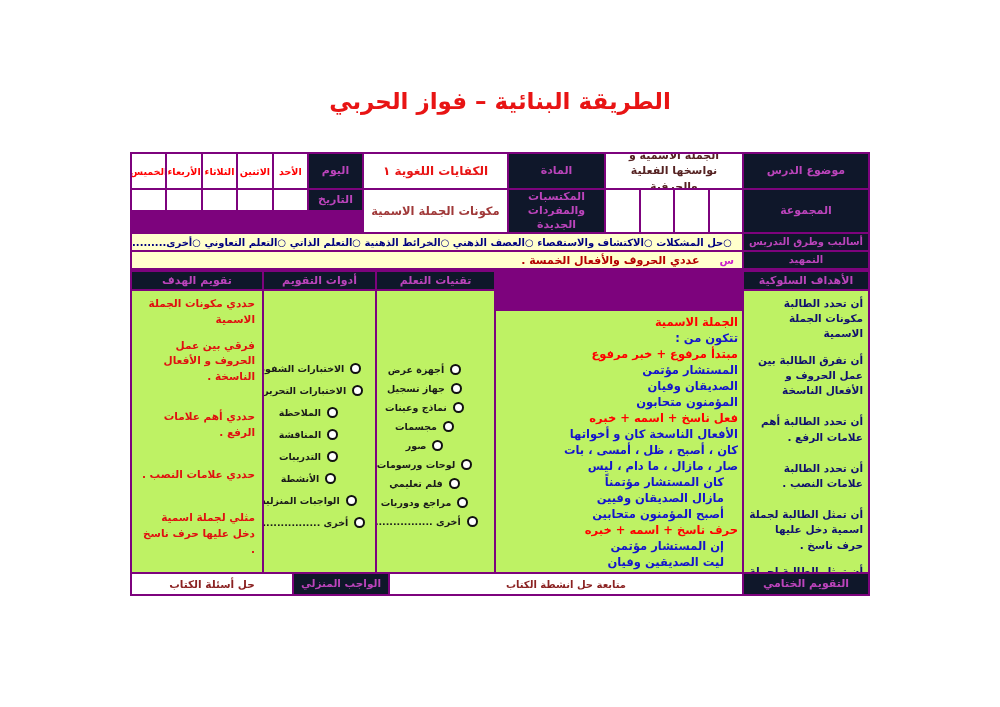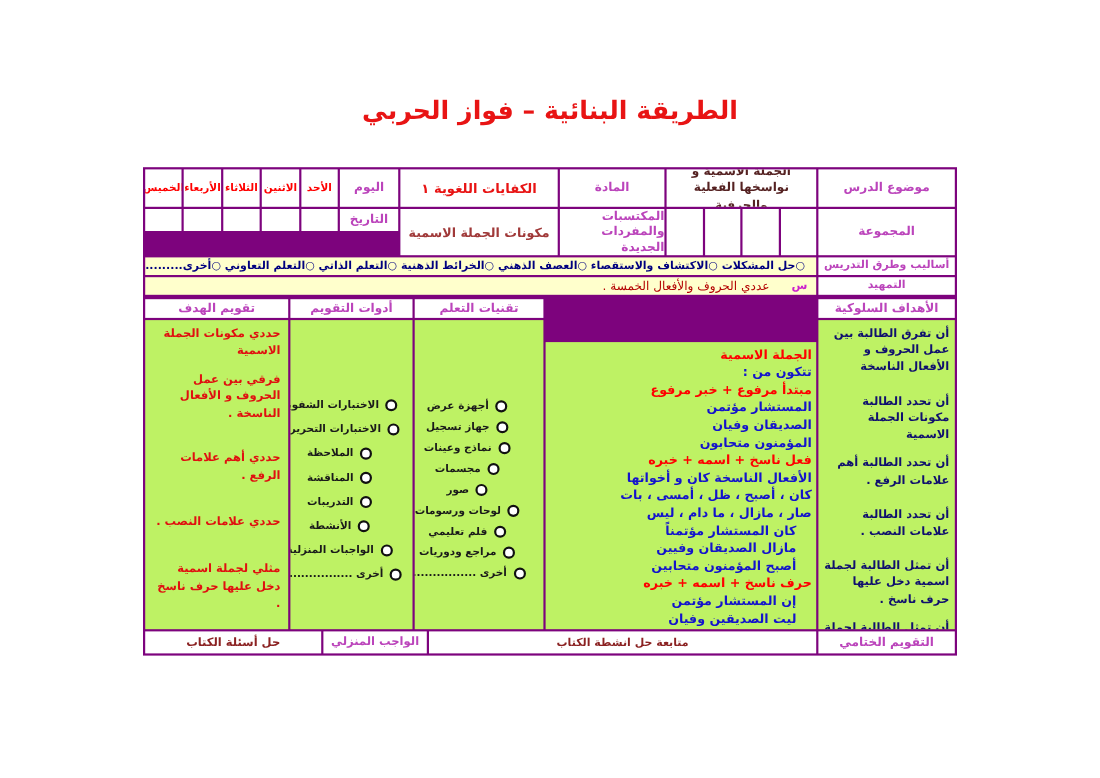--- a/index.html
+++ b/index.html
@@ -19,21 +19,21 @@
     letter-spacing:0.5px;
   }
 
   
   .pgrid { background:#7d037d; padding:2px; display:flex; flex-direction:column; gap:2px; }
   .row { display:flex; gap:2px; }
   .cell {
     background:#ffffff; display:flex; align-items:center; justify-content:center;
     font-size:11px; overflow:hidden;
   }
-  .plabel { background:#ffffff; color:#bb44bb; font-weight:bold; font-size:11px; line-height:1.25; }
+  .plabel { background:#0f172a; color:#bb44bb; font-weight:bold; font-size:11px; text-align:center; line-height:1.25; }
   .yellow { background:#ffffcc; }
 
   
   .block1 { position:absolute; top:152px; right:130px; width:740px; }
   .hsec { display:flex; flex-direction:column; gap:2px; }
   .secA { width:262px; } .secB { width:240px; } .secC { width:230px; }
   .r-tall { height:34px; } .r-mid { height:42px; } .r-small { height:20px; }
   .wlabelA { width:124px; flex:none; }
   .topic-value { flex:1; color:#552222; font-weight:bold; font-size:11px; text-align:center; line-height:1.4; padding:0 18px; }
   .subj-value { flex:1; color:#e81414; font-weight:bold; font-size:12px; }
@@ -42,21 +42,21 @@
   .day-label { width:53px; flex:none; }
   .day-cell { flex:1; color:#ff0000; font-weight:bold; font-size:9.5px; }
   .empty-cell { flex:1; }
   .methods-row, .intro-row { height:16px; }
   .methods-content {
     flex:1; justify-content:flex-start; padding-right:10px;
     color:#00007f; font-weight:bold; font-size:10px; white-space:nowrap;
   }
   .intro-content { flex:1; justify-content:flex-start; padding-right:8px; gap:20px; }
   .seen-mark { color:#cc22cc; font-weight:bold; font-size:10.5px; }
-  .intro-text { color:#b30000; font-weight:normal; font-size:11px; }
+  .intro-text { color:#b30000; font-weight:bold; font-size:11px; }
 
   
   .block2 { position:absolute; top:270px; right:130px; width:740px; }
   .main-head { height:17px; }
   .main-body { height:281px; }
   .col-objectives { width:124px; flex:none; }
   .col-content   { width:246px; flex:none;margin-top:20px; }
   .col-tech      { width:117px; flex:none; }
   .col-tools     { width:111px; flex:none; }
   .col-goal      { flex:1; }
@@ -179,22 +179,22 @@
       <div class="cell plabel col-objectives">الأهداف السلوكية</div>
       <div class="cell plabel col-content">المحتوى وعرض الدرس</div>
       <div class="cell plabel col-tech">تقنيات التعلم</div>
       <div class="cell plabel col-tools">أدوات التقويم</div>
       <div class="cell plabel col-goal">تقويم الهدف</div>
     </div>
 
     <div class="row main-body">
 
       <div class="cell body-cell objectives-cell col-objectives">
+        <div class="objective-item">أن تحدد الطالبة مكونات الجملة الاسمية</div>
         <div class="objective-item obj-sp">أن تفرق الطالبة بين عمل الحروف و الأفعال الناسخة</div>
-        <div class="objective-item">أن تحدد الطالبة مكونات الجملة الاسمية</div>
         <div class="objective-item obj-sp">أن تحدد الطالبة أهم علامات الرفع .</div>
         <div class="objective-item obj-sp">أن تحدد الطالبة علامات النصب .</div>
         <div class="objective-item">أن تمثل الطالبة لجملة اسمية دخل عليها حرف ناسخ .</div>
         <div class="objective-item">أن تمثل الطالبة لجملة اسمية دخل عليها فعل ناسخ .</div>
       </div>
 
       <div class="cell body-cell content-cell col-content">
         <div class="content-line t-red">الجملة الاسمية</div>
         <div class="content-line t-blue">تتكون من :</div>
         <div class="content-line t-red">مبتدأ مرفوع + خبر مرفوع</div>

